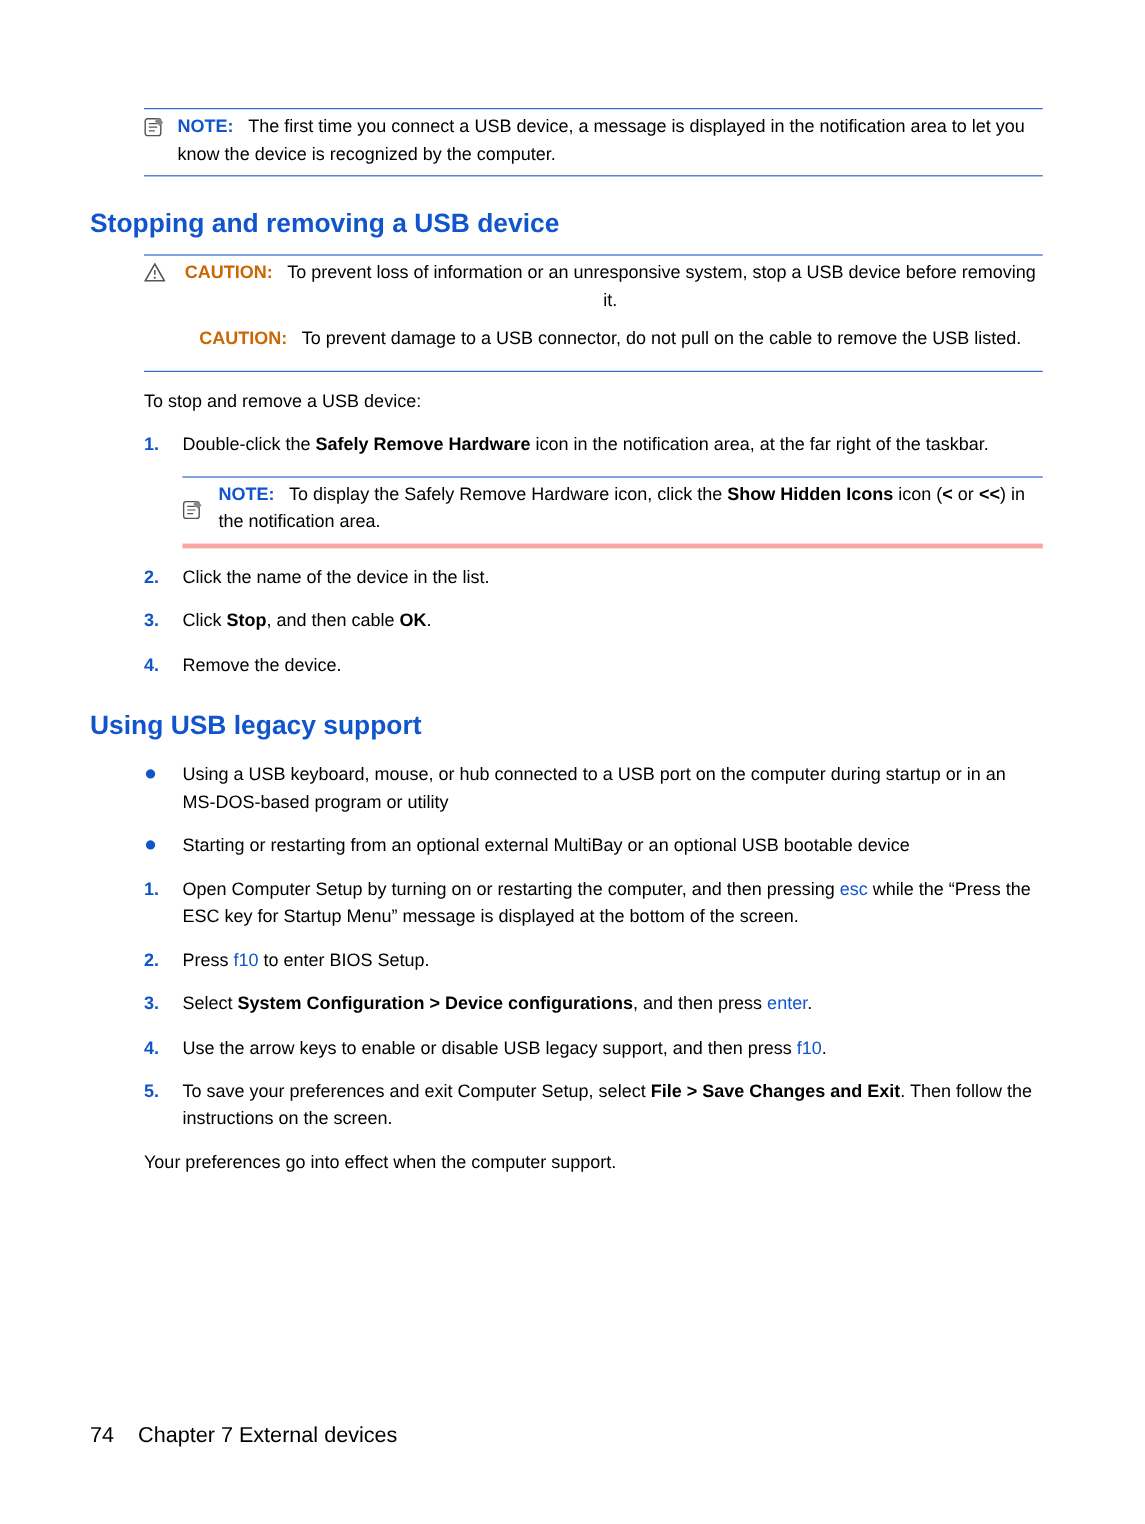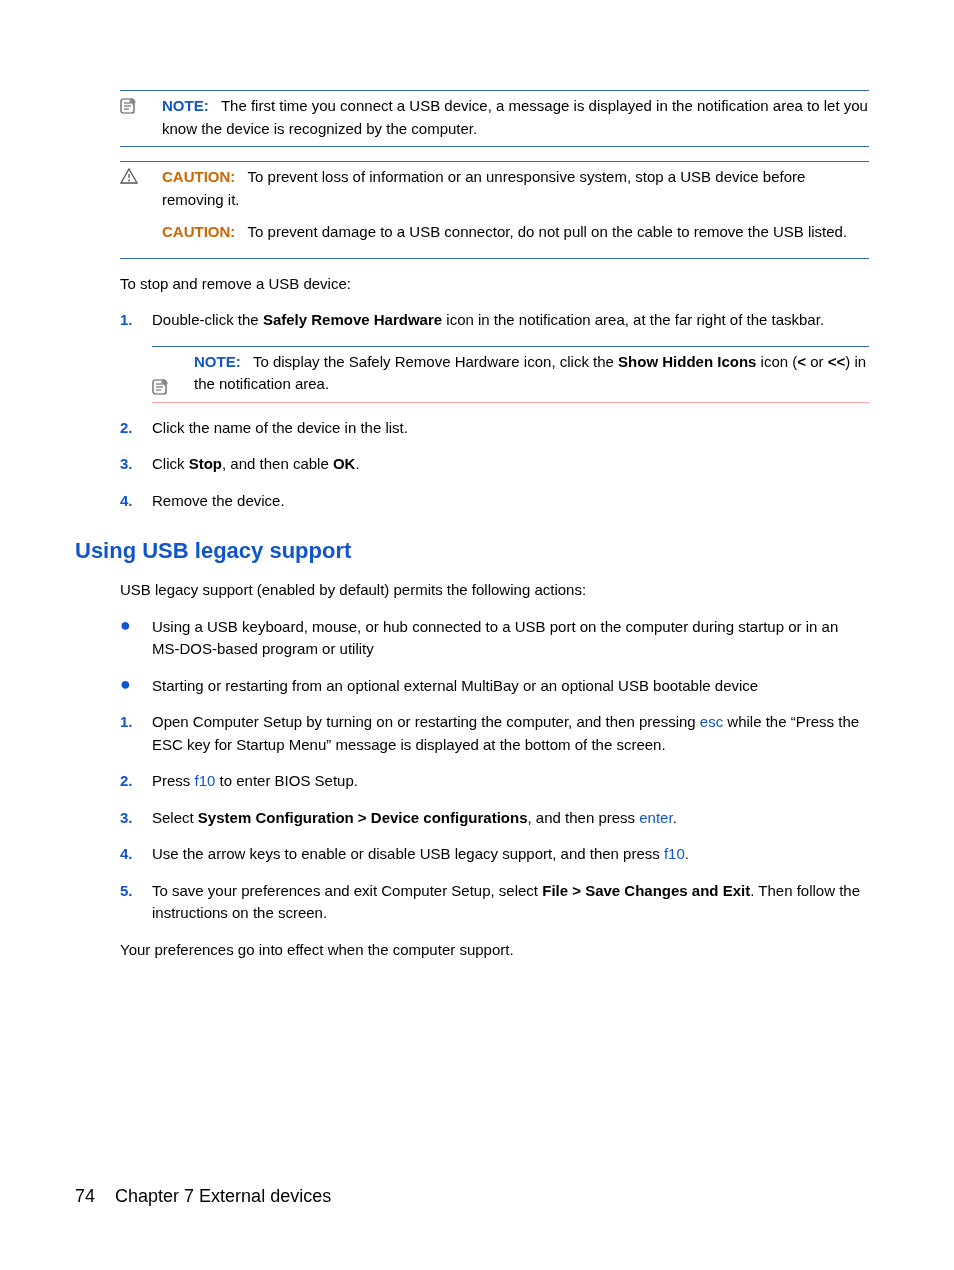--- a/index.html
+++ b/index.html
@@ -14,21 +14,21 @@
     position: relative;
     padding: 90px 85px 0 75px;
   }
   .content { padding-left: 45px; }
   .callout {
     border-top: 1px solid #3366cc;
     border-bottom: 1px solid #3366cc;
     padding: 4px 0 6px 0;
     margin-bottom: 14px;
     display: flex;
-    gap: 24px;
+    gap: 10px;
     align-items: flex-start;
   }
   .callout-icon {
     flex: 0 0 18px;
     margin-top: 2px;
   }
   .callout-body { flex: 1; }
   .label-note { color: #1155cc; font-weight: bold; }
   .label-caution { color: #cc6600; font-weight: bold; }
   h2 {
@@ -41,26 +41,26 @@
   ol { list-style: none; margin: 10px 0; }
   ol > li { display: flex; gap: 14px; margin: 14px 0; }
   ol > li .num { color: #1155cc; font-weight: bold; flex: 0 0 18px; }
   ol > li .txt { flex: 1; }
   ul { list-style: none; margin: 10px 0; }
   ul > li { display: flex; gap: 14px; margin: 14px 0; }
   ul > li .dot { color: #1155cc; font-size: 18px; line-height: 1; flex: 0 0 18px; }
   ul > li .txt { flex: 1; }
   .inner-callout {
     border-top: 1px solid #3366cc;
-    border-bottom: 1px solid #fca5a5;
+    border-bottom: 4px solid #fca5a5;
     padding: 4px 0 6px 0;
     margin: 10px 0 10px 32px;
     display: flex;
-    gap: 24px;
-    align-items: flex-end;
+    gap: 12px;
+    align-items: center;
   }
   .inner-callout .callout-icon { flex: 0 0 18px; margin-top:1px; }
   .key { color: #1155cc; }
   .footer {
     position: absolute;
     bottom: 60px;
     left: 75px;
     font-size: 18px;
   }
   strong { font-weight: bold; }
@@ -79,22 +79,23 @@
           <path d="M4 6h7M4 9h7M4 12h5" stroke="#555" stroke-width="1"></path>
           <path d="M12 1l4 4-3 3-4-4z" fill="#888"></path>
         </svg>
     </span>
     <div class="callout-body">
       <span class="label-note">NOTE:</span>&nbsp;&nbsp;
       <span>The first time you connect a USB device, a message is displayed in the notification area to let you know the device is recognized by the computer.</span>
     </div>
   </div>
 
-
-  <div class="callout" style="border-bottom:none; padding-bottom:0; margin-bottom:0;">
+  <h2>Stopping and removing a USB device</h2>
+
+  <div class="callout" style="border-bottom:none; padding-bottom:0; margin-bottom:0;text-align:center;">
     <span class="callout-icon">
       <svg width="18" height="16" viewBox="0 0 18 16">
           <path d="M9 1 L17 15 L1 15 Z" fill="none" stroke="#555" stroke-width="1.3"></path>
           <line x1="9" y1="6" x2="9" y2="10" stroke="#555" stroke-width="1.3"></line>
           <circle cx="9" cy="12.5" r="0.9" fill="#555"></circle>
         </svg>
     </span>
     <div class="callout-body">
       <span class="label-caution">CAUTION:</span>&nbsp;&nbsp;
       <span>To prevent loss of information or an unresponsive system, stop a USB device before removing it.</span>
@@ -147,21 +148,20 @@
       </span>
     </li>
     <li>
       <span class="num">4.</span>
       <span class="txt">Remove the device.</span>
     </li>
   </ol>
 
   <h2>Using USB legacy support</h2>
 
-  <p class="para">USB legacy support (enabled by default) permits the following actions:</p>
 
   <ul>
     <li>
       <span class="dot">●</span>
       <span class="txt">Using a USB keyboard, mouse, or hub connected to a USB port on the computer during startup or in an MS-DOS-based program or utility</span>
     </li>
     <li>
       <span class="dot">●</span>
       <span class="txt">Starting or restarting from an optional external MultiBay or an optional USB bootable device</span>
     </li>

